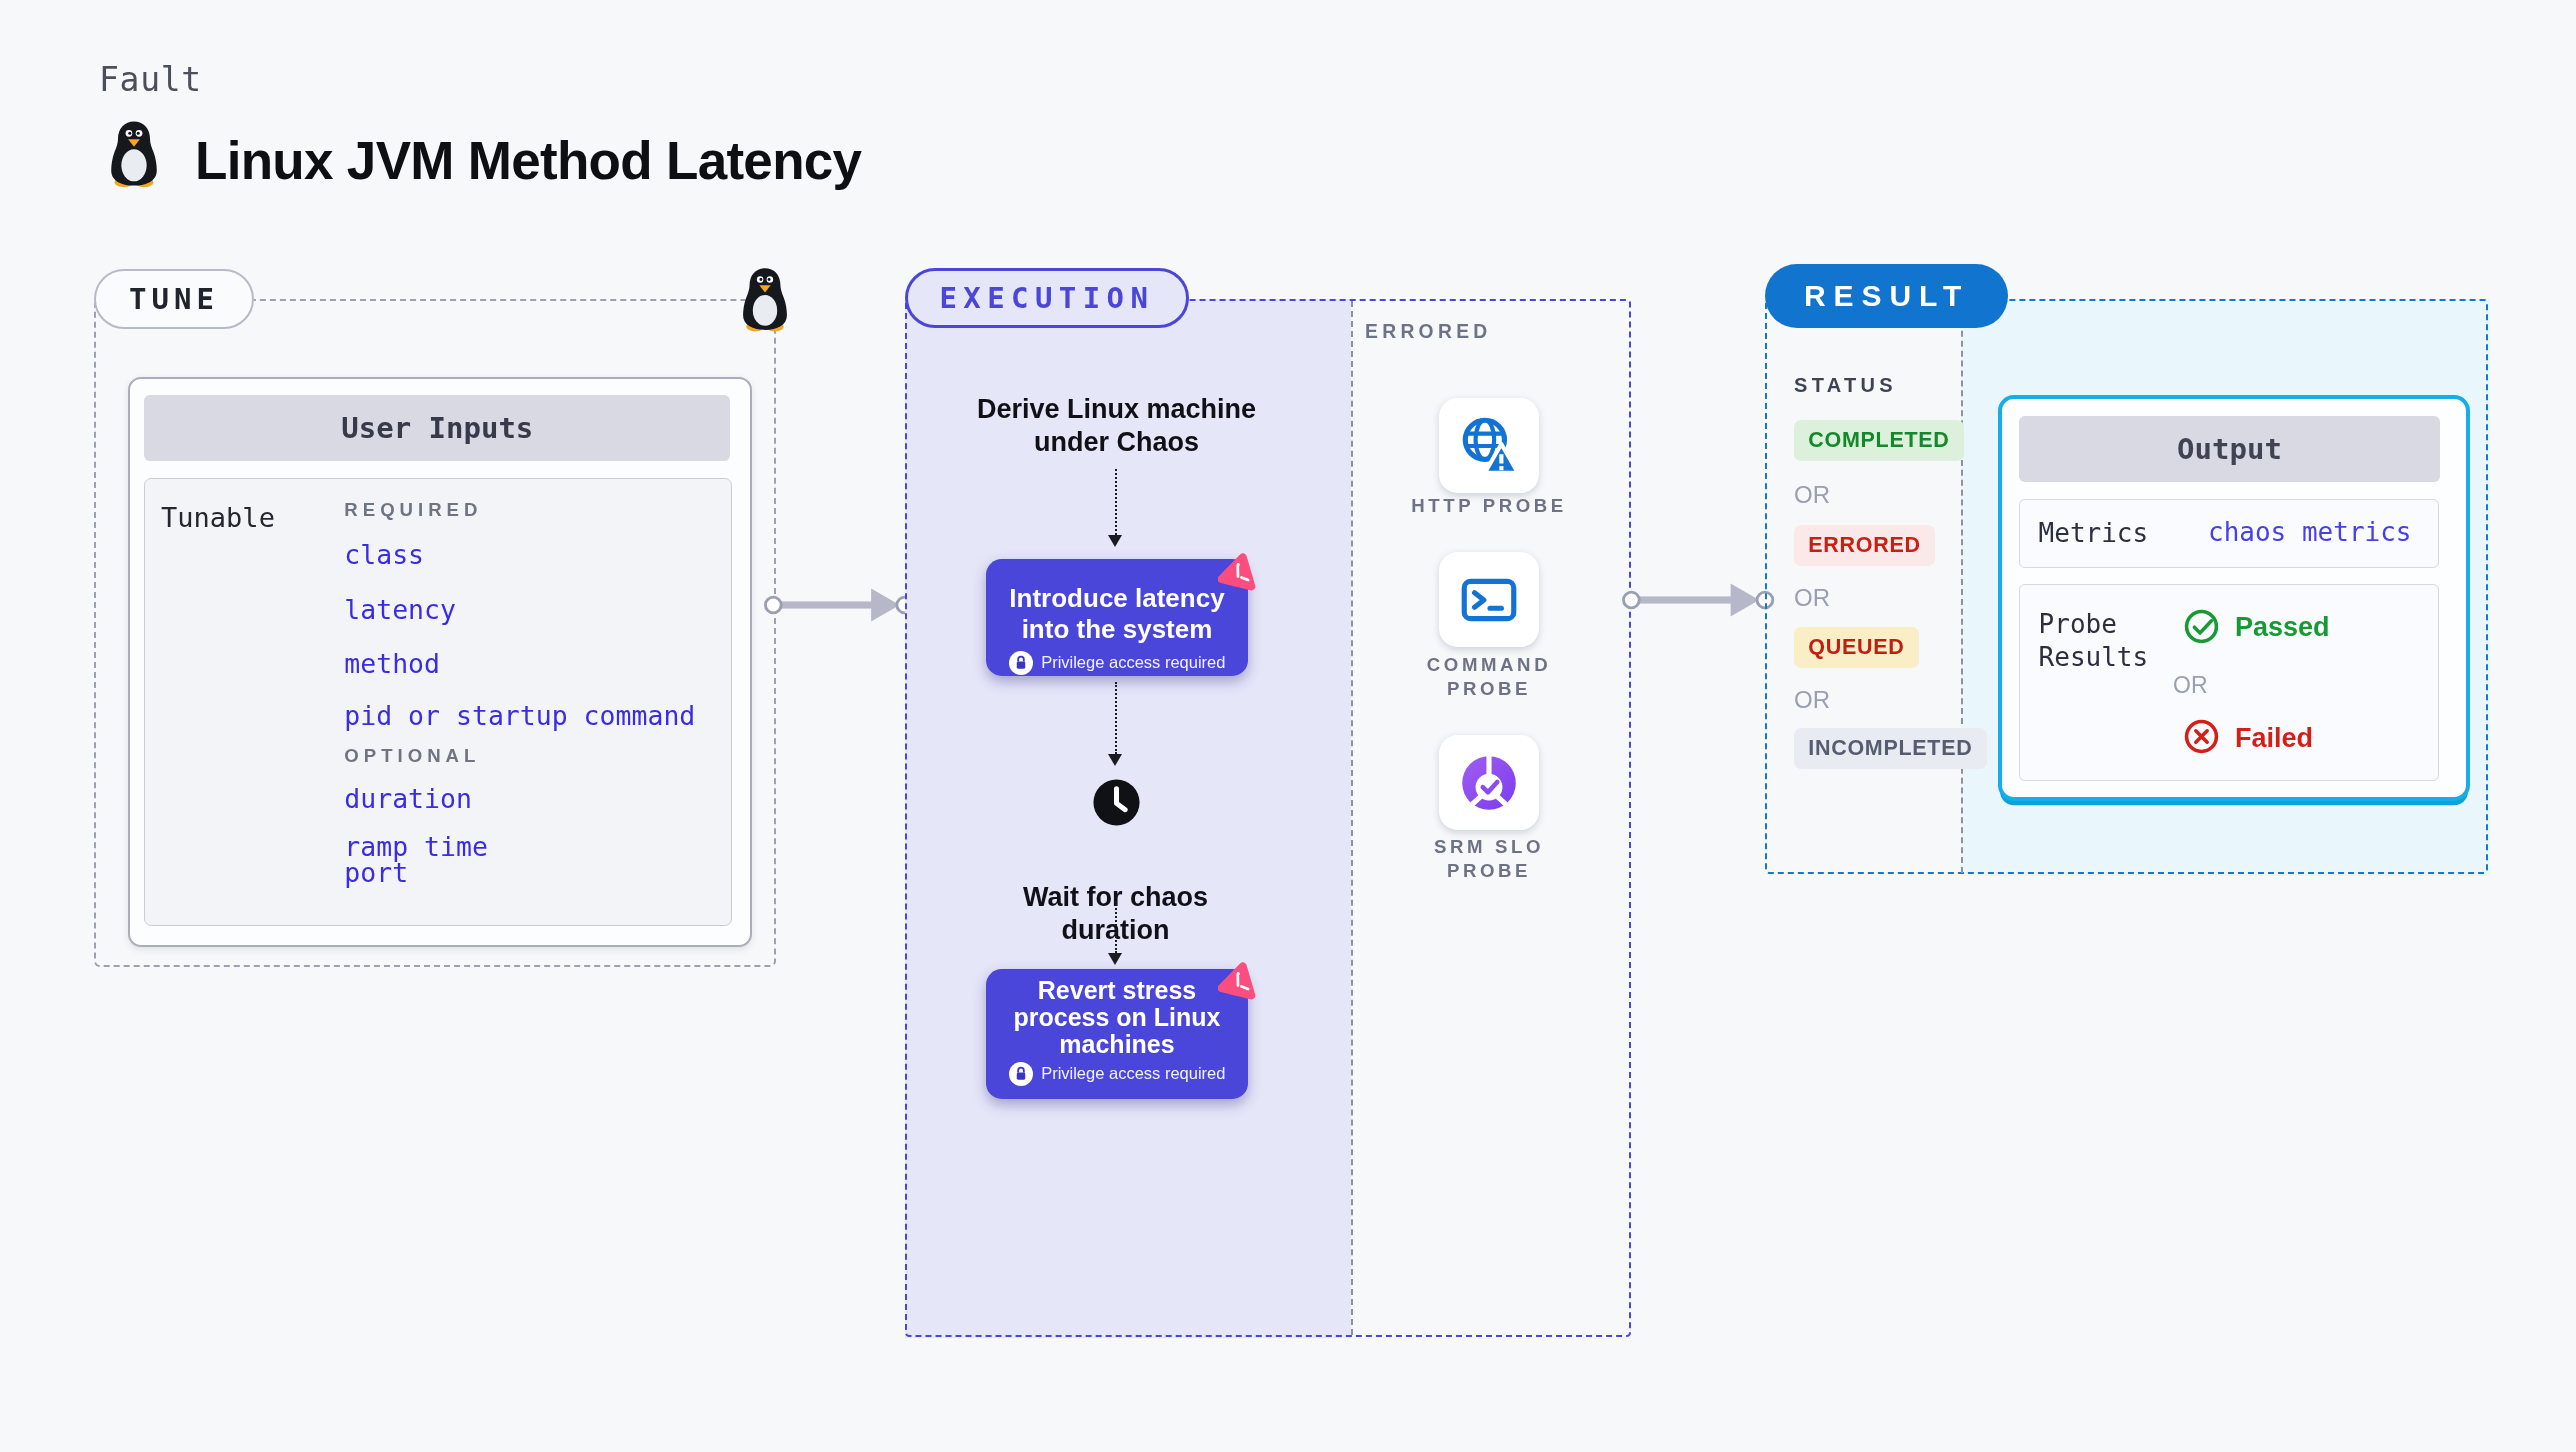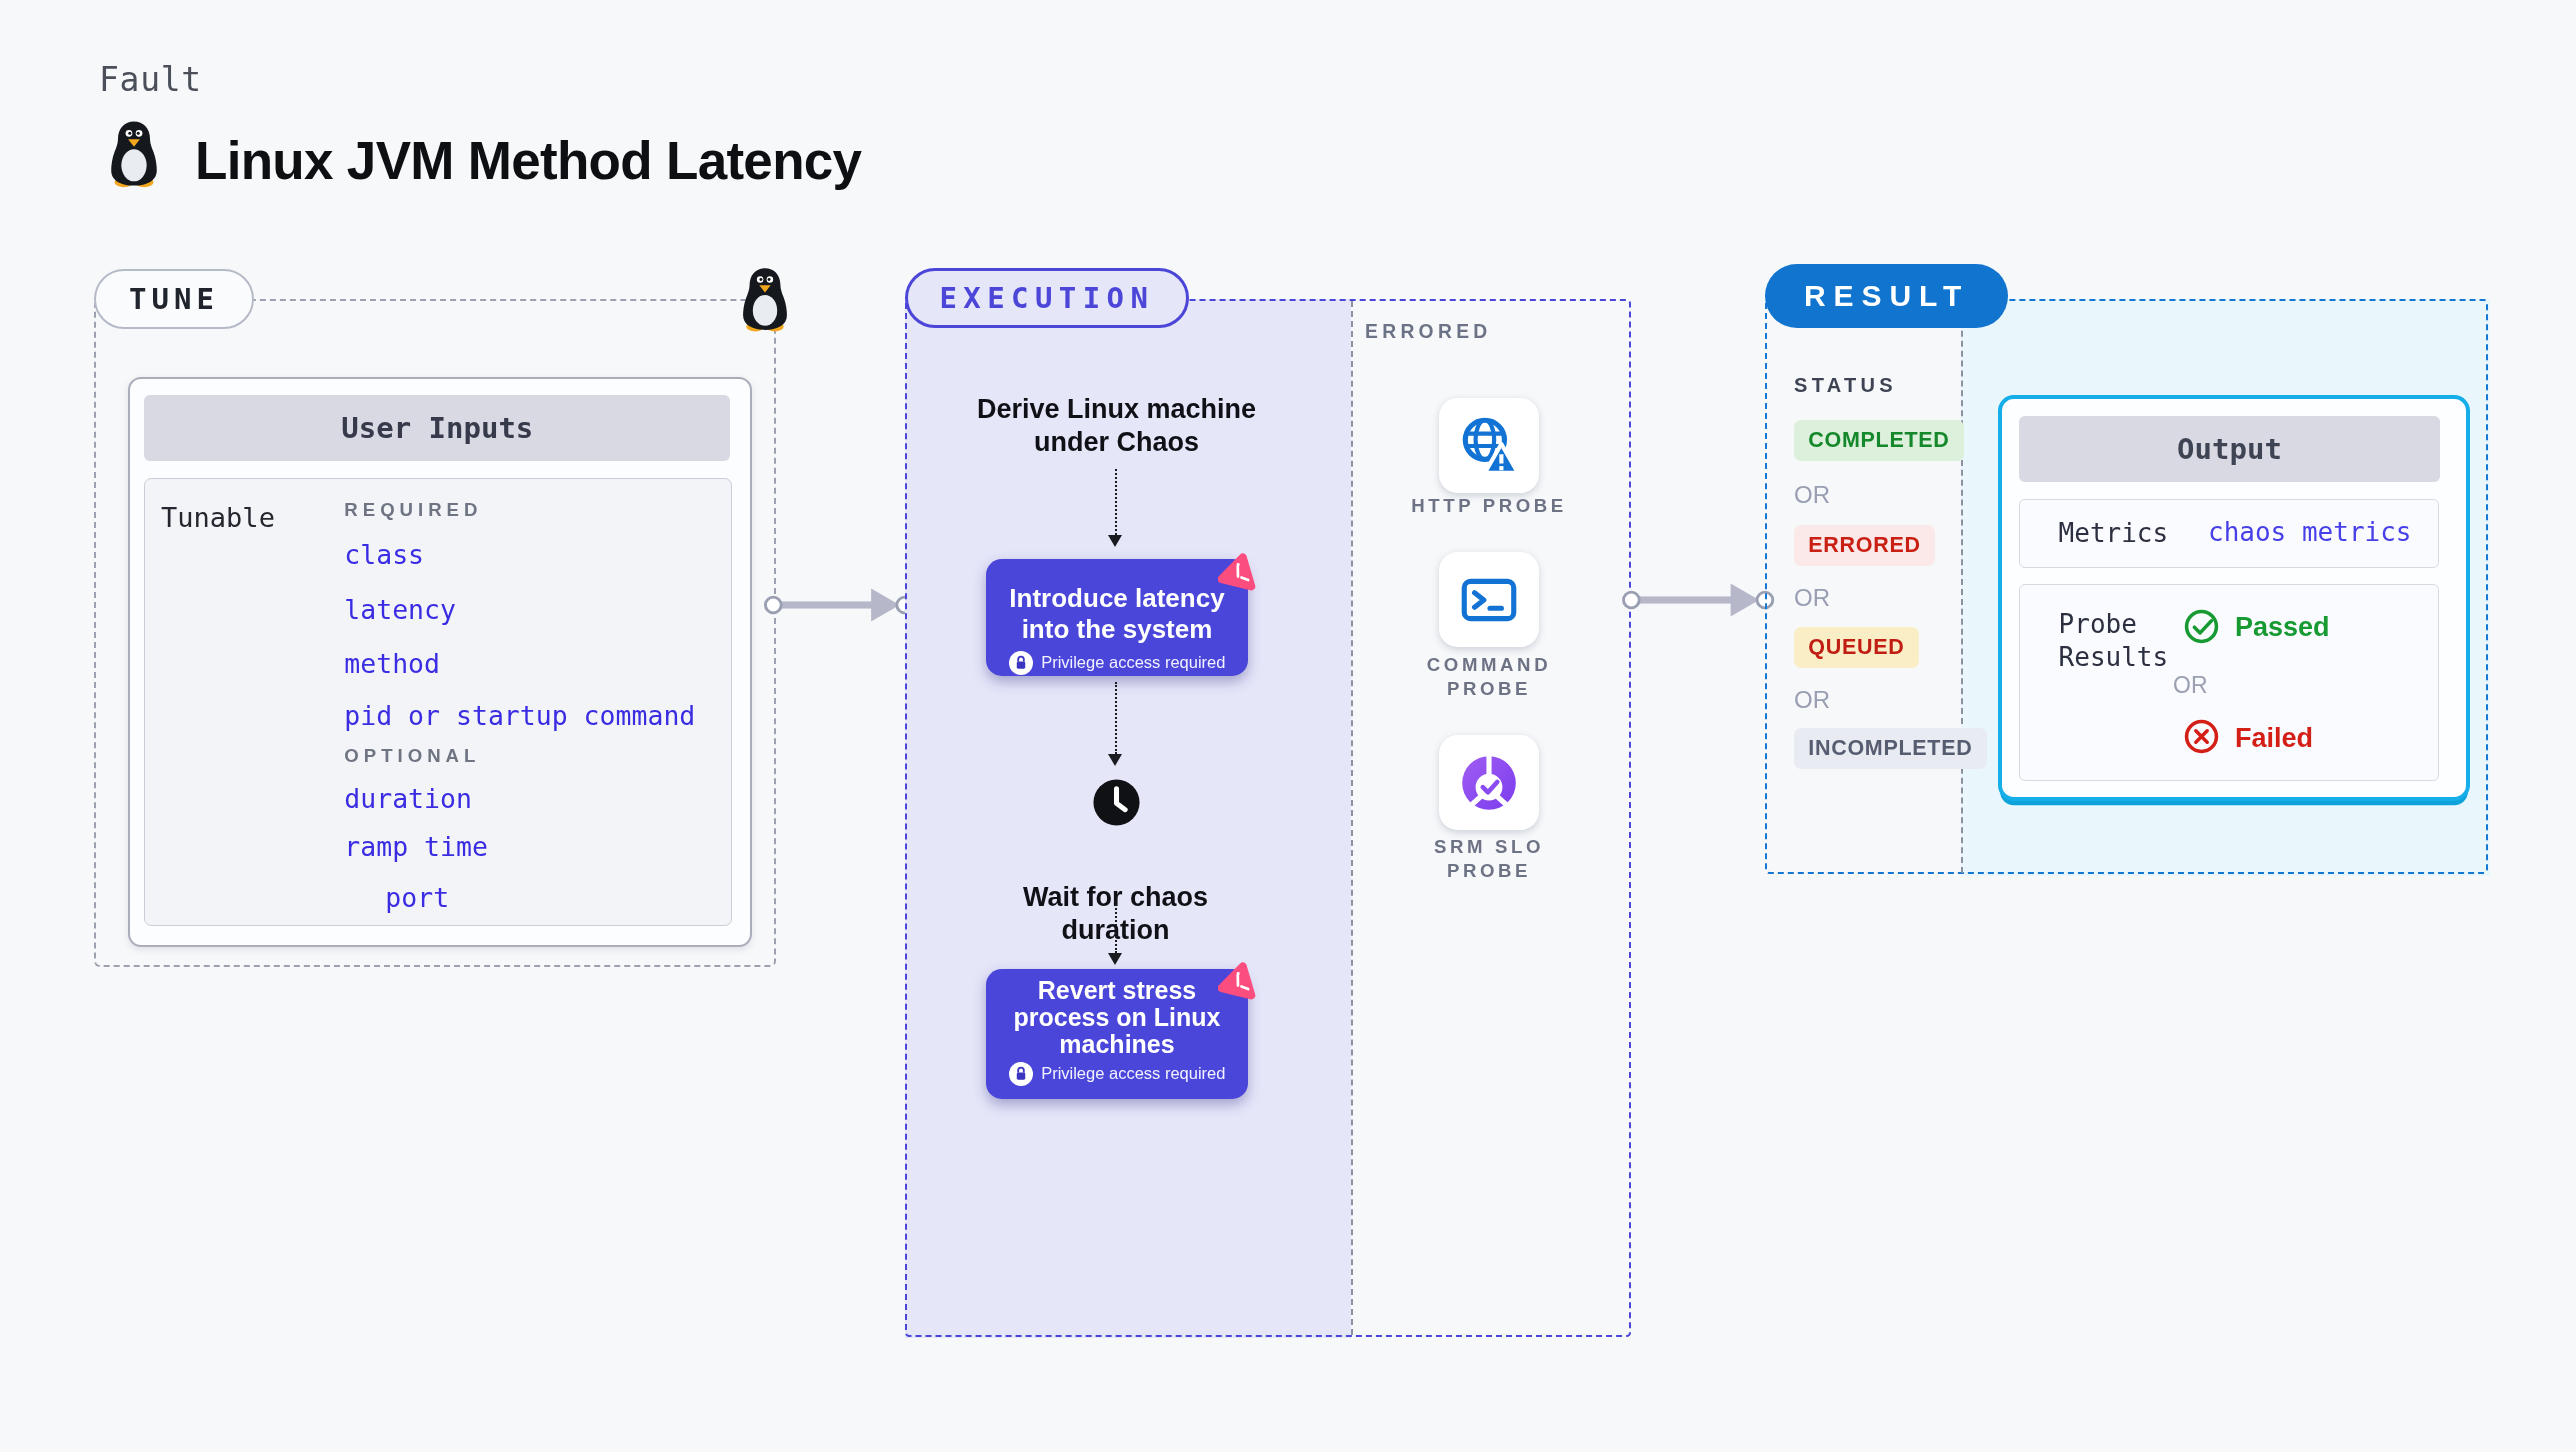--- a/index.html
+++ b/index.html
@@ -61,21 +61,21 @@
   .st-red{background:#fae9e8;color:#ca2014;}
   .st-yellow{background:#f9eec5;color:#c11d13;}
   .st-gray{background:#e9ebf2;color:#565d70;}
   .or-label{font-size:24px;color:#999eb2;font-weight:500;}
 
   
   .output-card{background:#fdfeff;border:4.3px solid #16aee9;border-radius:15.8px;box-shadow:0 6.4px 0 -2.1px #0ea2da;}
   .output-header{background:#d9d9e3;border-radius:5.7px;display:flex;align-items:center;justify-content:center;
                  font-weight:700;font-size:29px;color:#3f4455;}
   .out-row{background:#fafbfe;border:1.4px solid #d6d9e1;border-radius:5.7px;}
-  .out-label{font-size:26px;color:#2b2f3f;line-height:33px;margin-left:20px;}
+  .out-label{font-size:26px;color:#2b2f3f;line-height:33px;}
   .out-value{font-size:26px;color:#473fe8;}
   .passed-label{font-size:27px;font-weight:800;color:#189a33;}
   .failed-label{font-size:27px;font-weight:800;color:#d41f17;}
   .or-small{font-size:23px;color:#9aa0b2;font-weight:500;}
 </style>
 </head>
 <body>
 
 <div class="canvas">
 
@@ -114,21 +114,21 @@
     <div class="tunable-panel abs" style="left:14.3px;top:99px;width:586px;height:446px;">
       <div class="abs tunable-label mono" style="left:15.8px;top:23px;">Tunable</div>
       <div class="abs cap-label" style="left:199px;top:20px;">REQUIRED</div>
       <div class="abs tun-item mono" style="left:199px;top:60px;">class</div>
       <div class="abs tun-item mono" style="left:199px;top:115px;">latency</div>
       <div class="abs tun-item mono" style="left:199px;top:169px;">method</div>
       <div class="abs tun-item mono" style="left:199px;top:221px;">pid or startup command</div>
       <div class="abs cap-label" style="left:199px;top:266px;">OPTIONAL</div>
       <div class="abs tun-item mono" style="left:199px;top:304px;">duration</div>
       <div class="abs tun-item mono" style="left:199px;top:352px;">ramp time</div>
-      <div class="abs tun-item mono" style="left:199px;top:403px;margin-left:41px;">port</div>
+      <div class="abs tun-item mono" style="left:199px;top:378px;">port</div>
     </div>
   </div>
 
   <svg class="abs" style="left:758px;top:580px;" width="162" height="50" viewBox="0 0 226 70">
     <rect x="21" y="30" width="140" height="10" fill="#b6b8c9"></rect>
     <polygon points="158,12 198,35 158,58" fill="#b6b8c9"></polygon>
     <circle cx="21" cy="35" r="11" fill="#ffffff" stroke="#9aa0b2" stroke-width="4"></circle>
     <circle cx="205" cy="35" r="11" fill="#ffffff" stroke="#9aa0b2" stroke-width="4"></circle>
   </svg>
 

